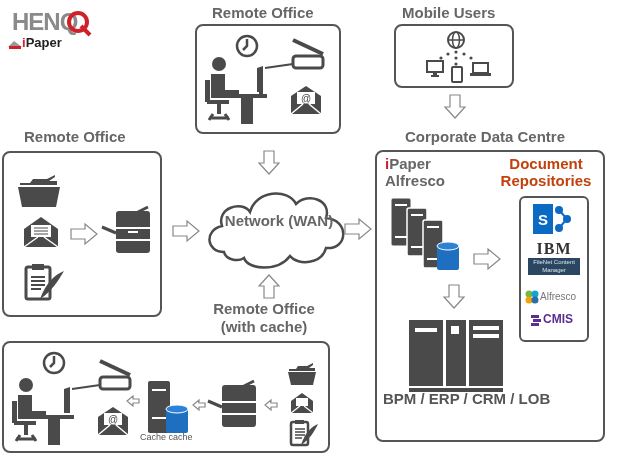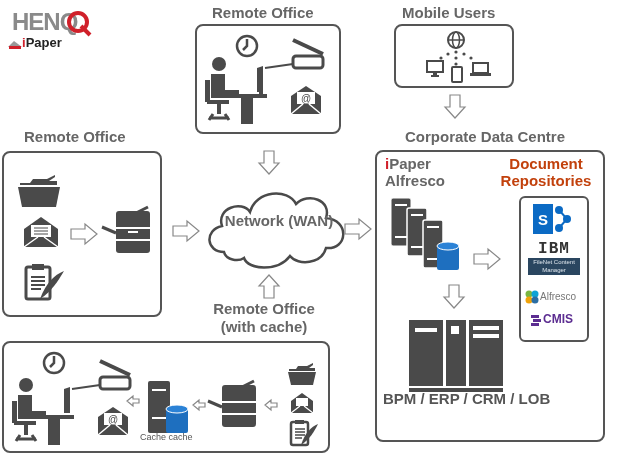--- a/index.html
+++ b/index.html
@@ -264,21 +264,21 @@
 
   <div class="box" style="left:142px;top:44px;width:70px;height:146px;border-radius:6px;">
     <svg width="40" height="34" style="left:12px;top:4px;">
         <circle cx="26" cy="8" r="4" fill="#0b6ac4"></circle>
         <circle cx="34" cy="17" r="4" fill="#0b6ac4"></circle>
         <circle cx="26" cy="26" r="4" fill="#0b6ac4"></circle>
         <path d="M26 8 L34 17 L26 26" stroke="#0b6ac4" stroke-width="2" fill="none"></path>
         <rect x="0" y="2" width="20" height="30" fill="#0b6ac4"></rect>
         <text x="10" y="23" font-size="15" font-weight="bold" text-anchor="middle" fill="#fff" font-family="Liberation Sans, sans-serif">S</text>
       </svg>
-    <div class="abs" style="left:10px;top:42px;width:46px;text-align:center;font-family:Liberation Mono, monospace;font-weight:bold;font-size:16px;color:#333;letter-spacing:1px;">IBM</div>
+    <div class="abs" style="left:10px;top:42px;width:46px;text-align:center;font-family:Liberation Serif, serif;font-weight:bold;font-size:16px;color:#333;letter-spacing:1px;">IBM</div>
     <div class="abs" style="left:7px;top:60px;width:52px;height:17px;background:#2a4660;color:#dfe7ee;font-size:6px;line-height:8px;text-align:center;overflow:hidden;">FileNet Content Manager</div>
     <svg width="14" height="14" style="left:4px;top:92px;">
         <circle cx="4" cy="4" r="3.5" fill="#7ab642"></circle>
         <circle cx="10" cy="4" r="3.5" fill="#0fa3d6"></circle>
         <circle cx="4" cy="10" r="3.5" fill="#f0a30a"></circle>
         <circle cx="10" cy="10" r="3.5" fill="#2b6ea3"></circle>
       </svg>
     <div class="abs" style="left:19px;top:93px;font-size:10px;color:#777;">Alfresco</div>
     <svg width="10" height="12" style="left:10px;top:117px;">
         <rect x="0" y="0" width="8" height="3" fill="#5c2d91"></rect>

